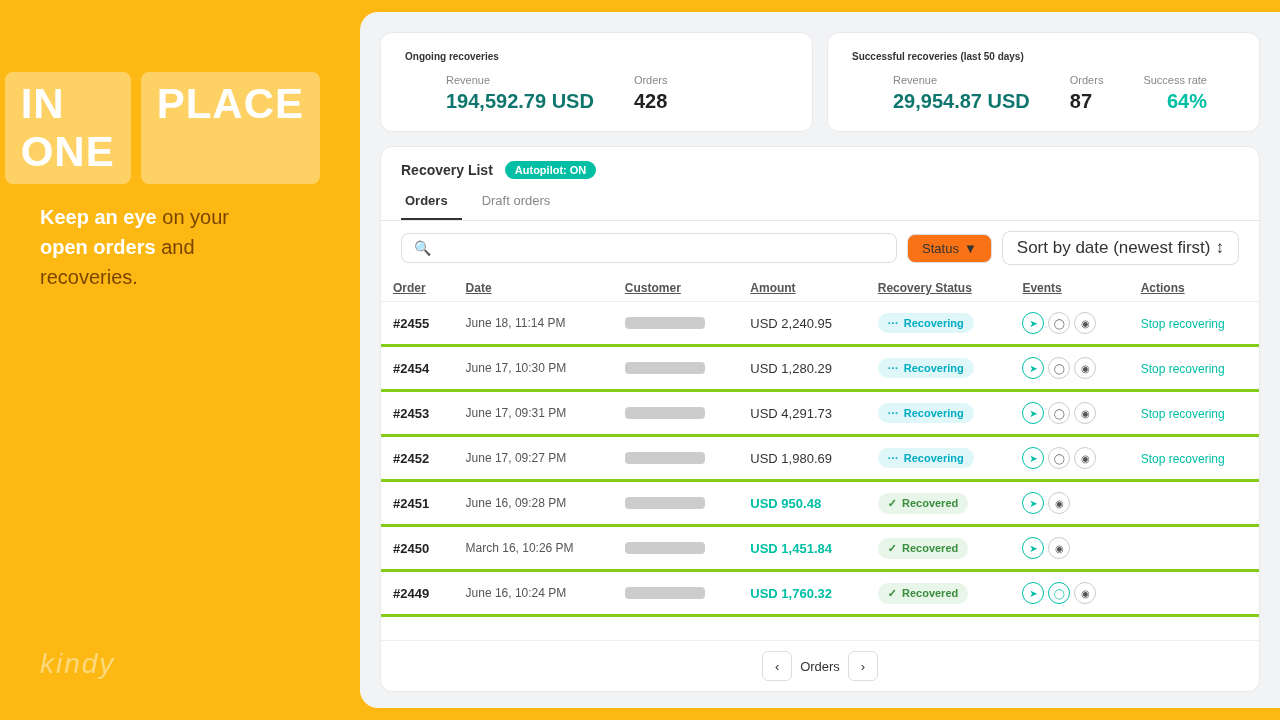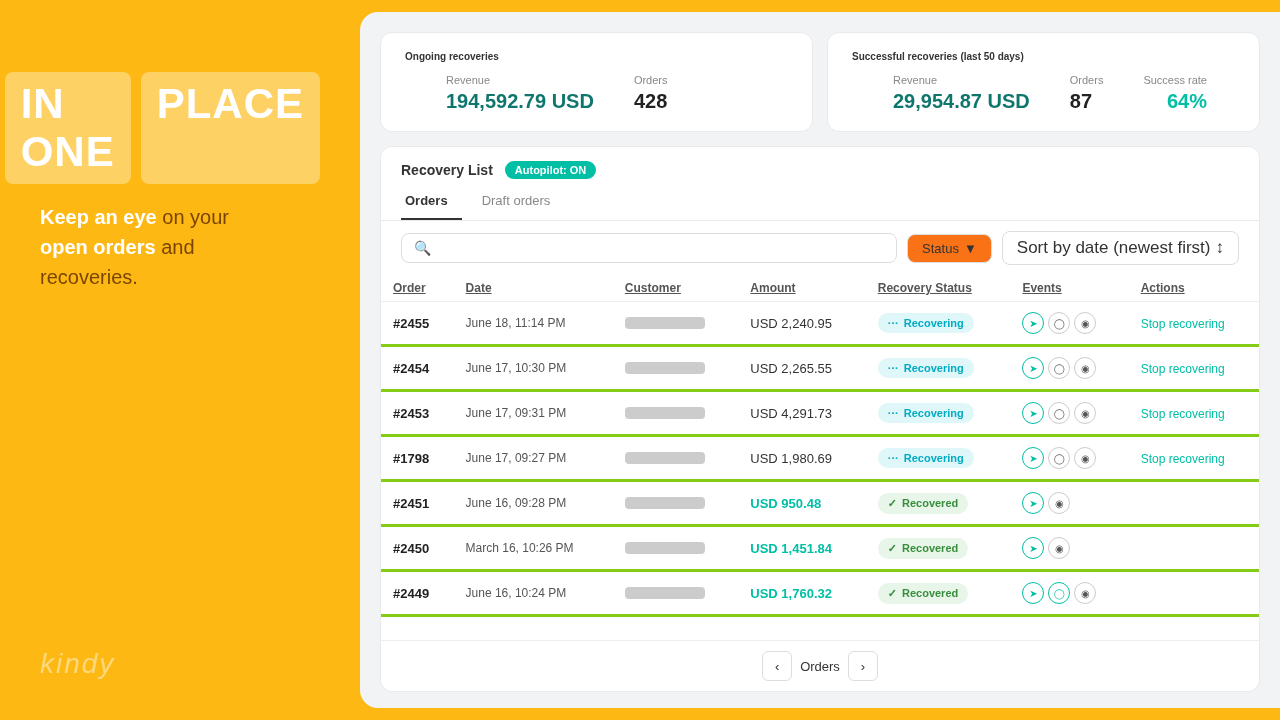--- a/index.html
+++ b/index.html
@@ -438,21 +438,21 @@
                 </div>
               </td>
               <td><span class="stop-link">Stop recovering</span></td>
             </tr>
             <tr>
               <td class="order-num">#2454</td>
               <td class="date-cell">June 17, 10:30 PM</td>
               <td>
                 <div class="customer-bar"></div>
               </td>
-              <td class="amount-cell">USD 2,265.55</td>
+              <td class="amount-cell">USD 1,280.29</td>
               <td><span class="status-badge status-recovering"><span>···</span> Recovering</span></td>
               <td>
                 <div class="events-cell">
                   <div class="event-icon active">➤</div>
                   <div class="event-icon">◯</div>
                   <div class="event-icon">◉</div>
                 </div>
               </td>
               <td><span class="stop-link">Stop recovering</span></td>
             </tr>
@@ -467,21 +467,21 @@
               <td>
                 <div class="events-cell">
                   <div class="event-icon active">➤</div>
                   <div class="event-icon">◯</div>
                   <div class="event-icon">◉</div>
                 </div>
               </td>
               <td><span class="stop-link">Stop recovering</span></td>
             </tr>
             <tr>
-              <td class="order-num">#1798</td>
+              <td class="order-num">#2452</td>
               <td class="date-cell">June 17, 09:27 PM</td>
               <td>
                 <div class="customer-bar"></div>
               </td>
               <td class="amount-cell">USD 1,980.69</td>
               <td><span class="status-badge status-recovering"><span>···</span> Recovering</span></td>
               <td>
                 <div class="events-cell">
                   <div class="event-icon active">➤</div>
                   <div class="event-icon">◯</div>

